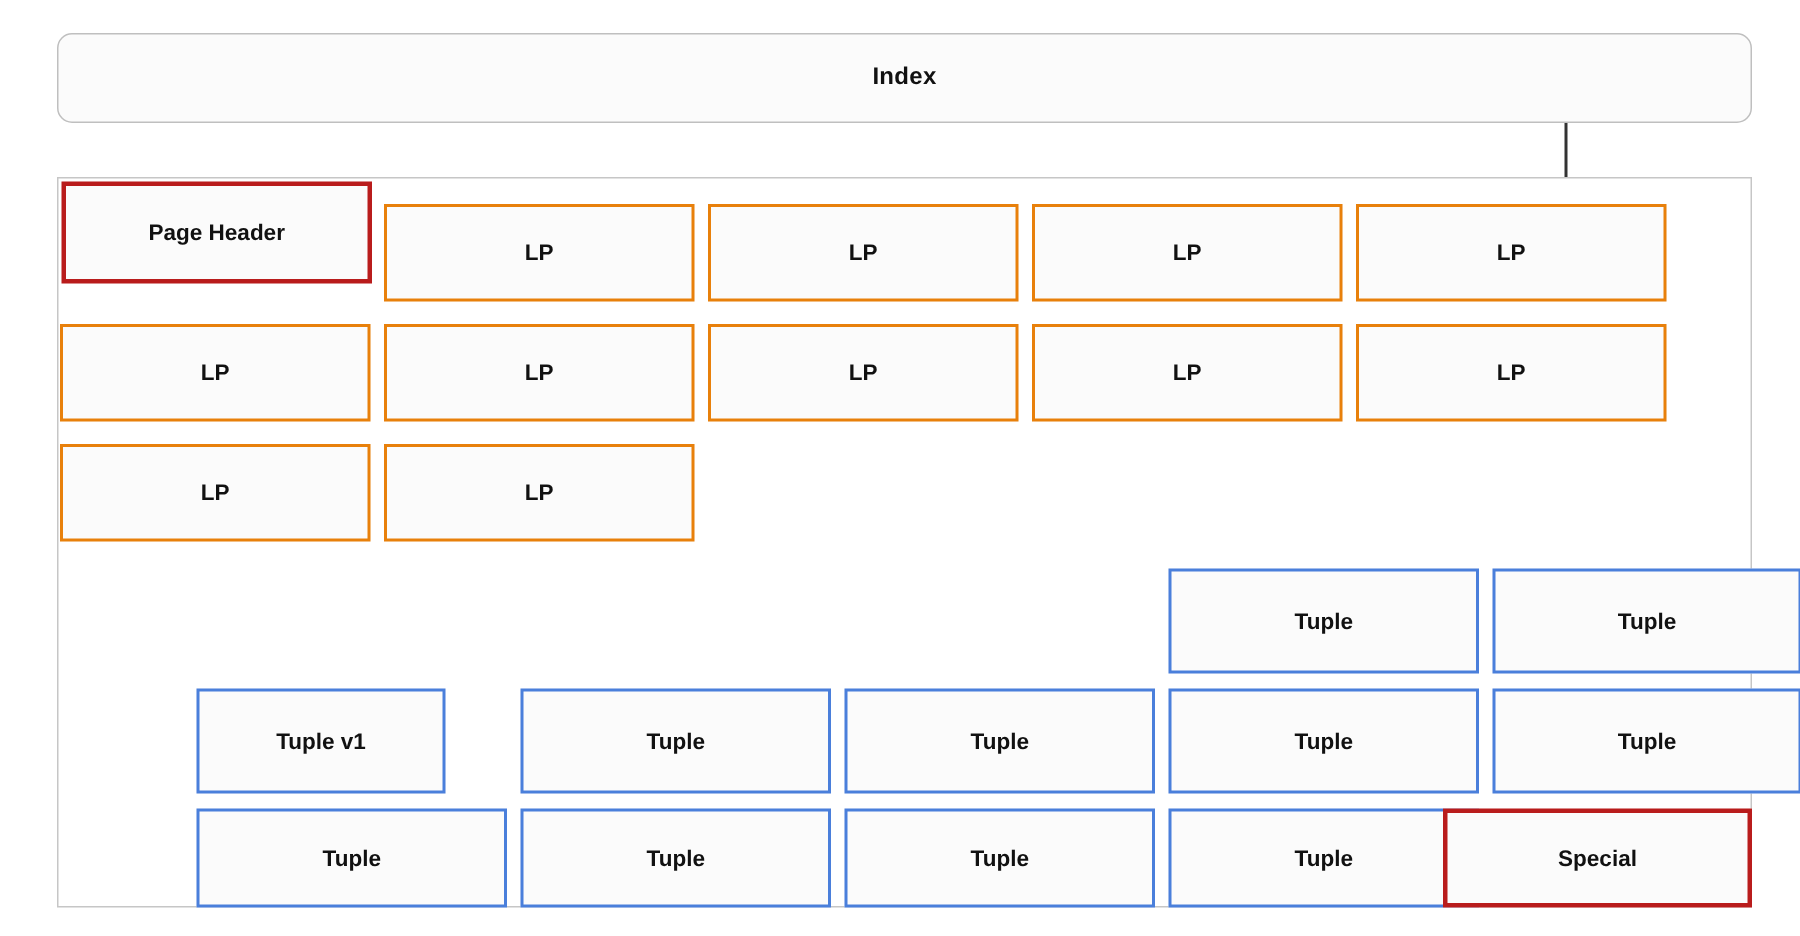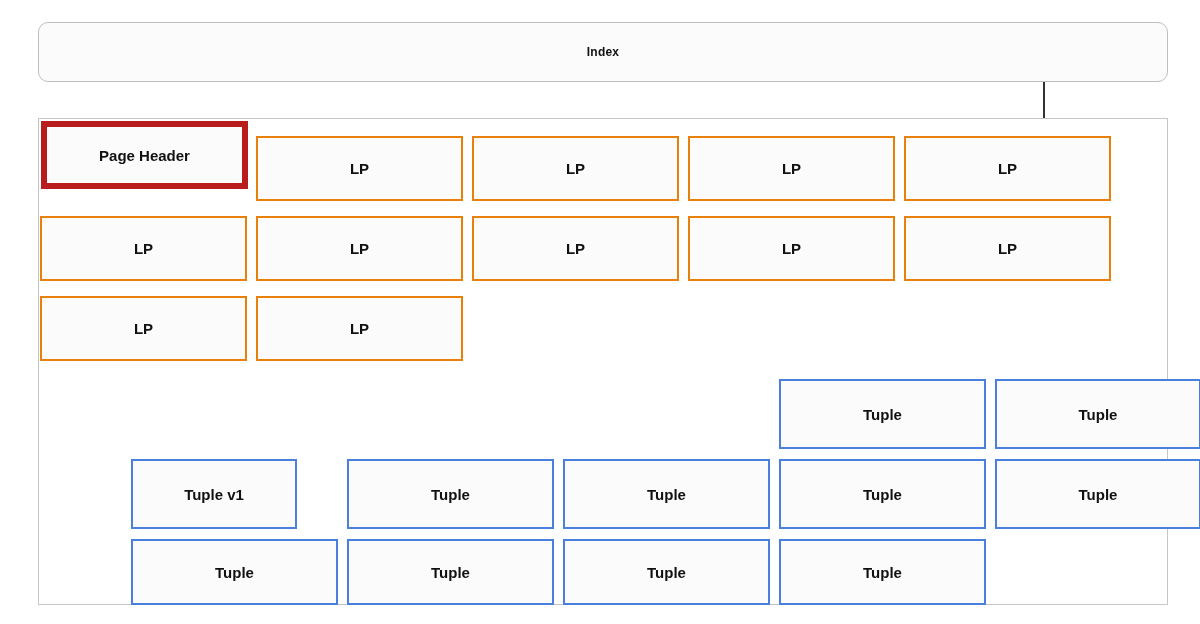--- a/index.html
+++ b/index.html
@@ -29,21 +29,21 @@
     height: 60px;
     box-sizing: border-box;
     border: 1px solid #bfbfbf;
     border-radius: 10px;
     background: #fbfbfb;
     display: flex;
     align-items: center;
     justify-content: center;
   }
   .index-bar .label {
-    font-size: 12px;
+    font-size: 16px;
     font-weight: bold;
     color: #111111;
     letter-spacing: 0.2px;
   }
 
   
   .arrow-svg {
     position: absolute;
     left: 1024px;
     top: 80px;
@@ -79,21 +79,21 @@
   }
   .cell.lp {
     border: 2px solid #e8800b;
     margin-top: 12px;
   }
   .cell.tuple {
     border: 2px solid #4a7fdb;
     margin-left: 33px;
   }
   .cell.plain {
-    border: 6px solid #b91c1c;
+    border: 3px solid #b91c1c;
   }
 </style>
 </head>
 <body>
 
 <div id="stage">
 
   <div class="index-bar">
     <span class="label">Index</span>
   </div>
@@ -166,15 +166,18 @@
       </div>
       <div class="cell tuple" style="left: 275px; top: 420px; width: 207px; height: 66px;">
         <span>Tuple</span>
       </div>
       <div class="cell tuple" style="left: 491px; top: 420px; width: 207px; height: 66px;">
         <span>Tuple</span>
       </div>
       <div class="cell tuple" style="left: 707px; top: 420px; width: 207px; height: 66px;">
         <span>Tuple</span>
       </div>
+      <div class="cell plain" style="left: 923px; top: 420px; width: 206px; height: 66px;">
+        <span>Special</span>
+      </div>
     </div>
 
 </div>
 
 </body></html>

